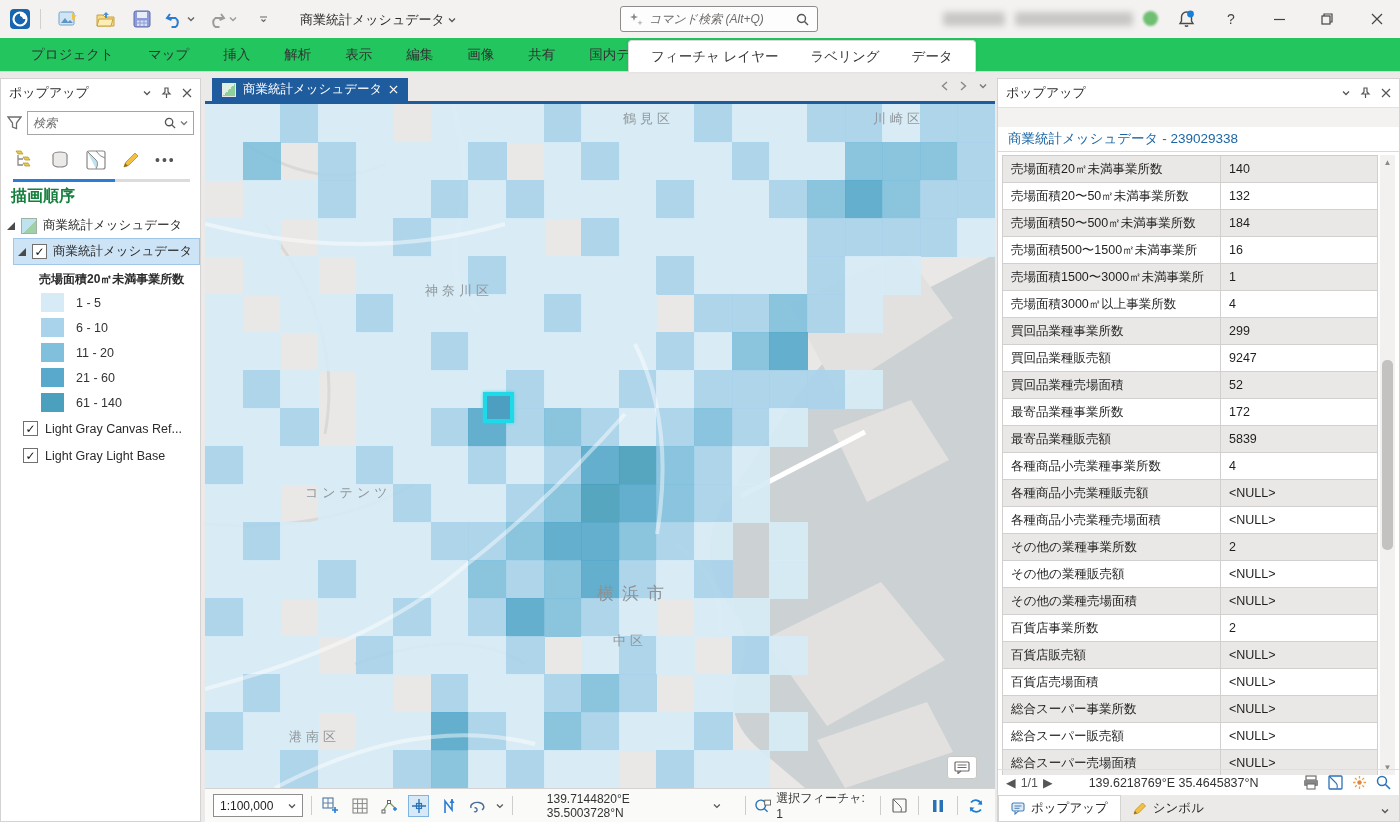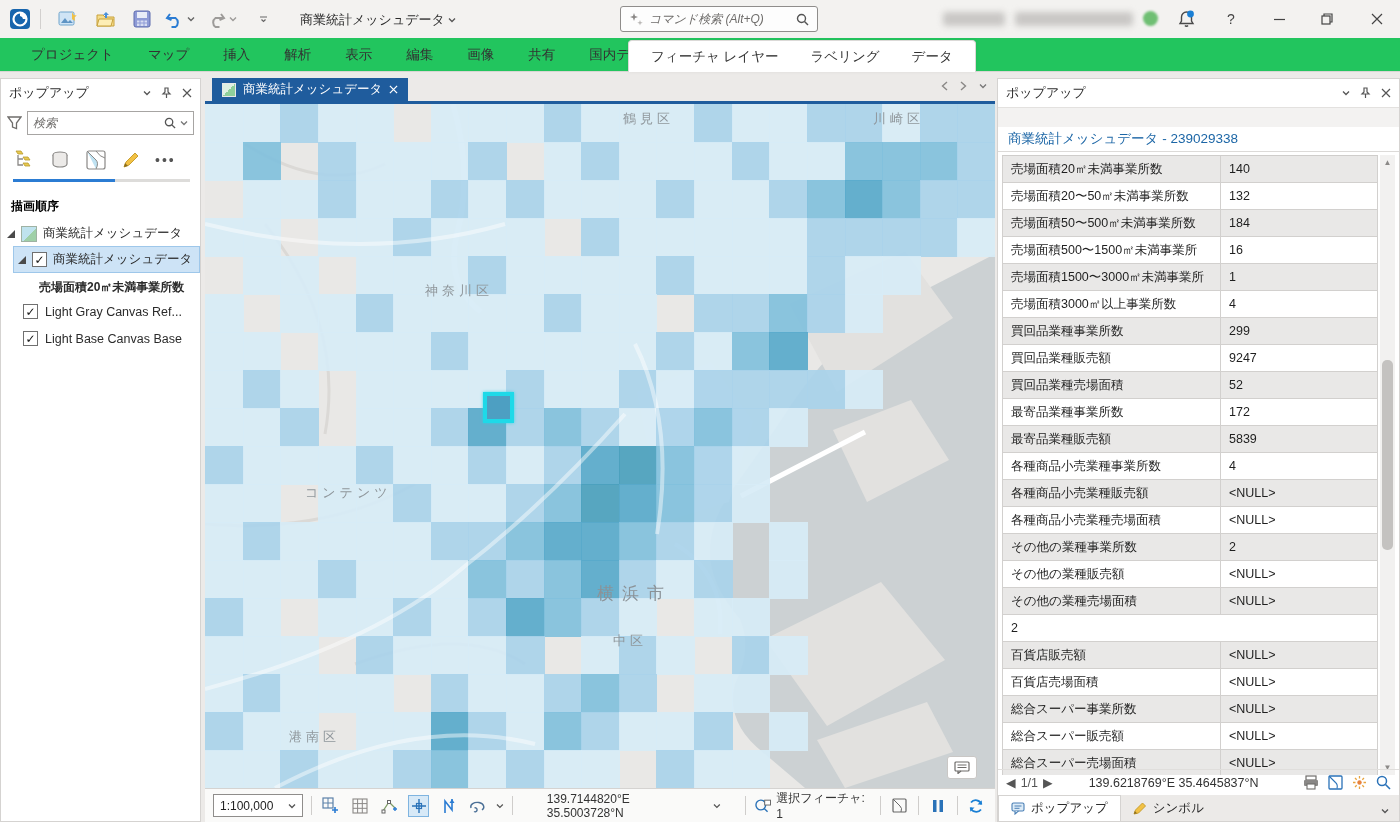--- a/index.html
+++ b/index.html
@@ -32,21 +32,21 @@
   .panel-header .hicons { margin-left:auto; display:flex; gap:10px; align-items:center; color:#555; font-size:12px; }
 
   
   #contents-panel { left:0; width:201px; }
   #lp-search-row { display:flex; align-items:center; padding:4px 6px 2px 6px; gap:5px; }
   #lp-search-box { flex:1; height:24px; border:1px solid #a7a5a3; background:#fff; display:flex; align-items:center; padding:0 5px; gap:4px;justify-content:space-between; }
   #lp-search-box .ph { flex:1; font-size:12px; font-style:italic; color:#6f6d6b; }
   #lp-iconrow { display:flex; align-items:center; gap:14px; padding:12px 10px 6px 12px; }
   #lp-indicator { margin:2px 10px 0 12px; height:3px; background:#dddcda; position:relative; }
   #lp-indicator::before { content:""; position:absolute; left:0; top:0; width:102px; height:3px; background:#2b7cd3; }
-  #lp-section { padding:16px 0 6px 10px; font-size:12px; font-weight:bold; color:#000000; }
+  #lp-section { padding:4px 0 6px 10px; font-size:16px; font-weight:bold; color:#15803d; }
   .tree-row { display:flex; align-items:center; gap:6px; padding:4px 4px; font-size:12.5px; color:#2b2b2b; }
   .tri-exp { width:0; height:0; border-style:solid; border-width:0 0 8px 8px; border-color:transparent transparent #4a4a4a transparent; }
   .layer-thumb { width:16px; height:16px; border:1px solid #9fb2a3; background:linear-gradient(135deg,#bfe3ee 0 55%,#9fd0a8 55% 100%); }
   .cbx { width:15px; height:15px; border:1px solid #707070; background:#fff; display:flex; align-items:center; justify-content:center; font-size:12px; color:#111; line-height:1; }
   #layer-row-selected { background:#cde3f6; border:1px solid #9ec7ea; margin-left:12px; }
   #legend-title { padding:6px 0 2px 38px; font-size:12px; font-weight:bold; color:#2b2b2b; }
   .legend-row { display:flex; align-items:center; gap:12px; padding:3px 0 3px 40px; font-size:12.5px; color:#333; }
   .legend-swatch { width:23px; height:19px; }
   .ref-row { display:flex; align-items:center; gap:7px; padding:6px 0 6px 22px; font-size:12.5px; color:#2b2b2b; }
 
@@ -286,28 +286,50 @@
     <span class="tri-exp"></span>
     <span class="layer-thumb"></span>
     <span>商業統計メッシュデータ</span>
   </div>
   <div class="tree-row" id="layer-row-selected">
     <span class="tri-exp"></span>
     <span class="cbx">✓</span>
     <span>商業統計メッシュデータ</span>
   </div>
   <div id="legend-title">売場面積20㎡未満事業所数</div>
+  <div id="legend-classes">
+      <div class="legend-row">
+        <span class="legend-swatch" style="background: rgb(215, 235, 246);"></span>
+        <span>1 - 5</span>
+      </div>
+      <div class="legend-row">
+        <span class="legend-swatch" style="background: rgb(169, 211, 234);"></span>
+        <span>6 - 10</span>
+      </div>
+      <div class="legend-row">
+        <span class="legend-swatch" style="background: rgb(129, 192, 220);"></span>
+        <span>11 - 20</span>
+      </div>
+      <div class="legend-row">
+        <span class="legend-swatch" style="background: rgb(88, 169, 203);"></span>
+        <span>21 - 60</span>
+      </div>
+      <div class="legend-row">
+        <span class="legend-swatch" style="background: rgb(74, 160, 189);"></span>
+        <span>61 - 140</span>
+      </div>
+    </div>
   <div id="ref-layers">
       <div class="ref-row">
         <span class="cbx">✓</span>
         <span>Light Gray Canvas Ref...</span>
       </div>
       <div class="ref-row">
         <span class="cbx">✓</span>
-        <span>Light Base Canvas Base</span>
+        <span>Light Gray Light Base</span>
       </div>
     </div>
 </div>
 
 <div id="map-view">
   <div id="map-tabbar">
     <div id="map-tab">
       <span class="mini-map"></span>
       <span>商業統計メッシュデータ</span>
       <svg width="9" height="9" viewBox="0 0 10 10">
@@ -829,20 +851,21 @@
       </div>
       <div class="pp-row">
         <span class="lab">その他の業種販売額</span>
         <span class="val">&lt;NULL&gt;</span>
       </div>
       <div class="pp-row odd">
         <span class="lab">その他の業種売場面積</span>
         <span class="val">&lt;NULL&gt;</span>
       </div>
       <div class="pp-row">
+        <span class="lab">百貨店事業所数</span>
         <span class="val">2</span>
       </div>
       <div class="pp-row odd">
         <span class="lab">百貨店販売額</span>
         <span class="val">&lt;NULL&gt;</span>
       </div>
       <div class="pp-row">
         <span class="lab">百貨店売場面積</span>
         <span class="val">&lt;NULL&gt;</span>
       </div>

